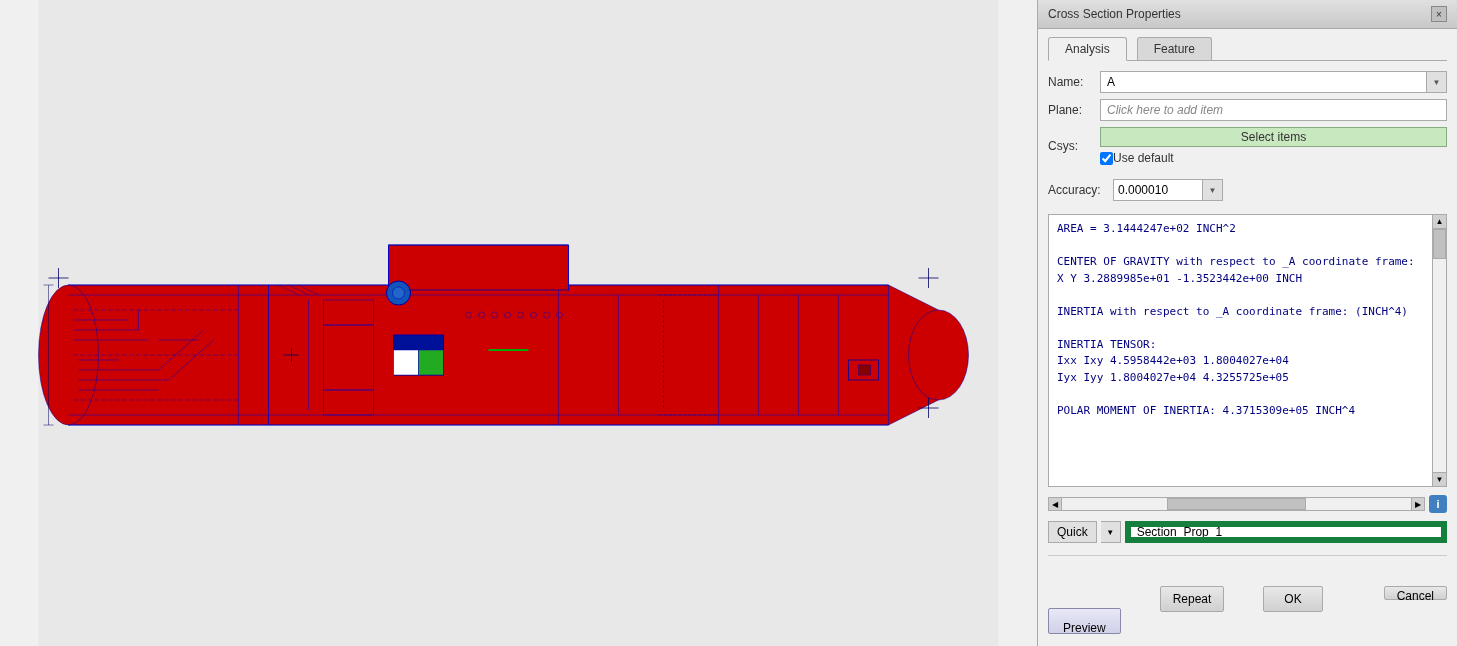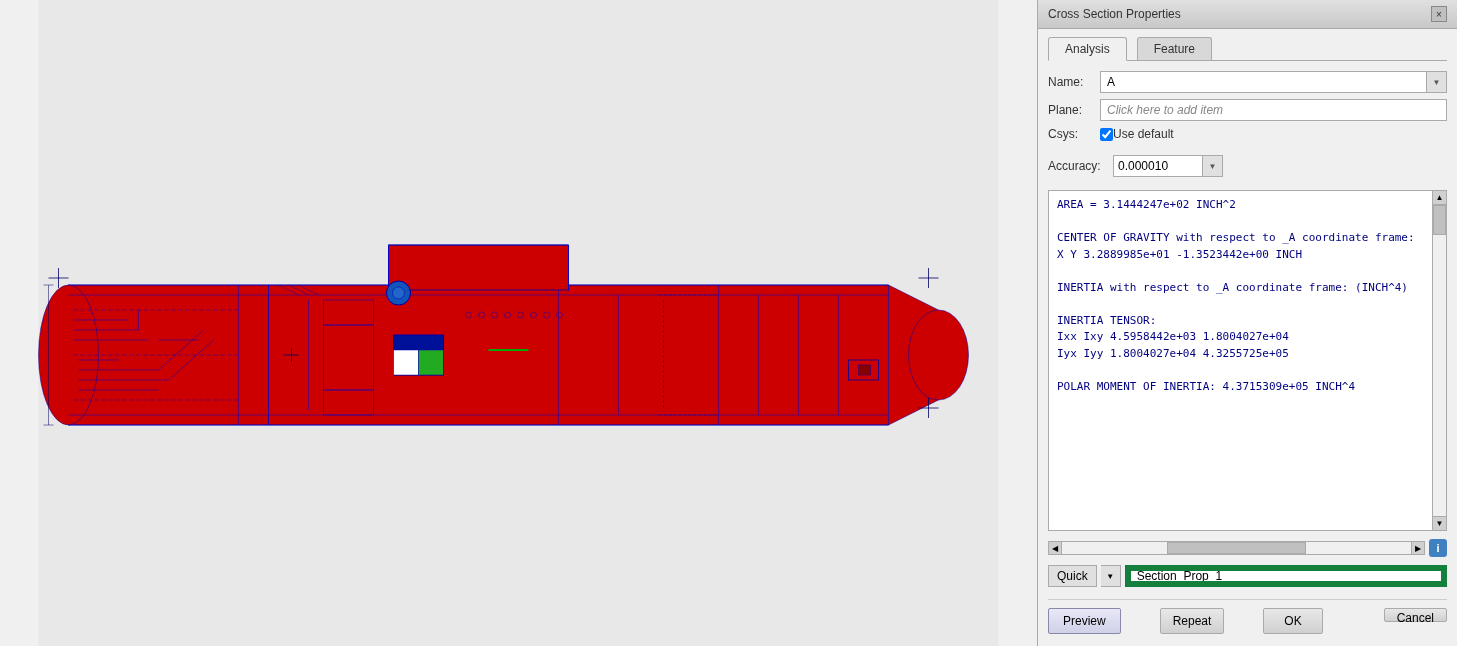--- a/index.html
+++ b/index.html
@@ -367,24 +367,25 @@
       justify-content: space-between;
       align-items: center;
       padding: 8px 0 4px 0;
       border-top: 1px solid #ccc;
     }
 
     .btn-preview {
       height: 26px;
       background: linear-gradient(to bottom, #e8e8f8, #d0d0e8);
       border: 1px solid #8888aa;
-      padding: 5px 14px;
+      padding: 12px 14px;
       font-size: 12px;
       cursor: pointer;
       border-radius: 2px;
+      margin-top: 44px;
     }
 
     .btn-repeat {
       height: 26px;
       background: linear-gradient(to bottom, #e8e8e8, #d0d0d0);
       border: 1px solid #aaa;
       padding: 2px 12px;
       font-size: 12px;
       cursor: pointer;
       border-radius: 2px;
@@ -542,20 +543,21 @@
     </div>
 
     <div class="form-row">
       <span class="form-label">Plane:</span>
       <div class="click-to-add">Click here to add item</div>
     </div>
 
     <div class="form-row">
       <span class="form-label">Csys:</span>
       <div style="flex:1; display:flex; flex-direction:column; gap:4px;">
+        <div class="select-items-btn">Select items</div>
         <div style="display:flex; align-items:center; margin-left:0;">
           <input type="checkbox" id="useDefault" checked="" style="">
           <label for="useDefault" style="font-size:12px; color:#333; cursor:pointer;">Use default</label>
         </div>
       </div>
     </div>
 
     <div class="separator"></div>
 
     <div class="accuracy-row">

